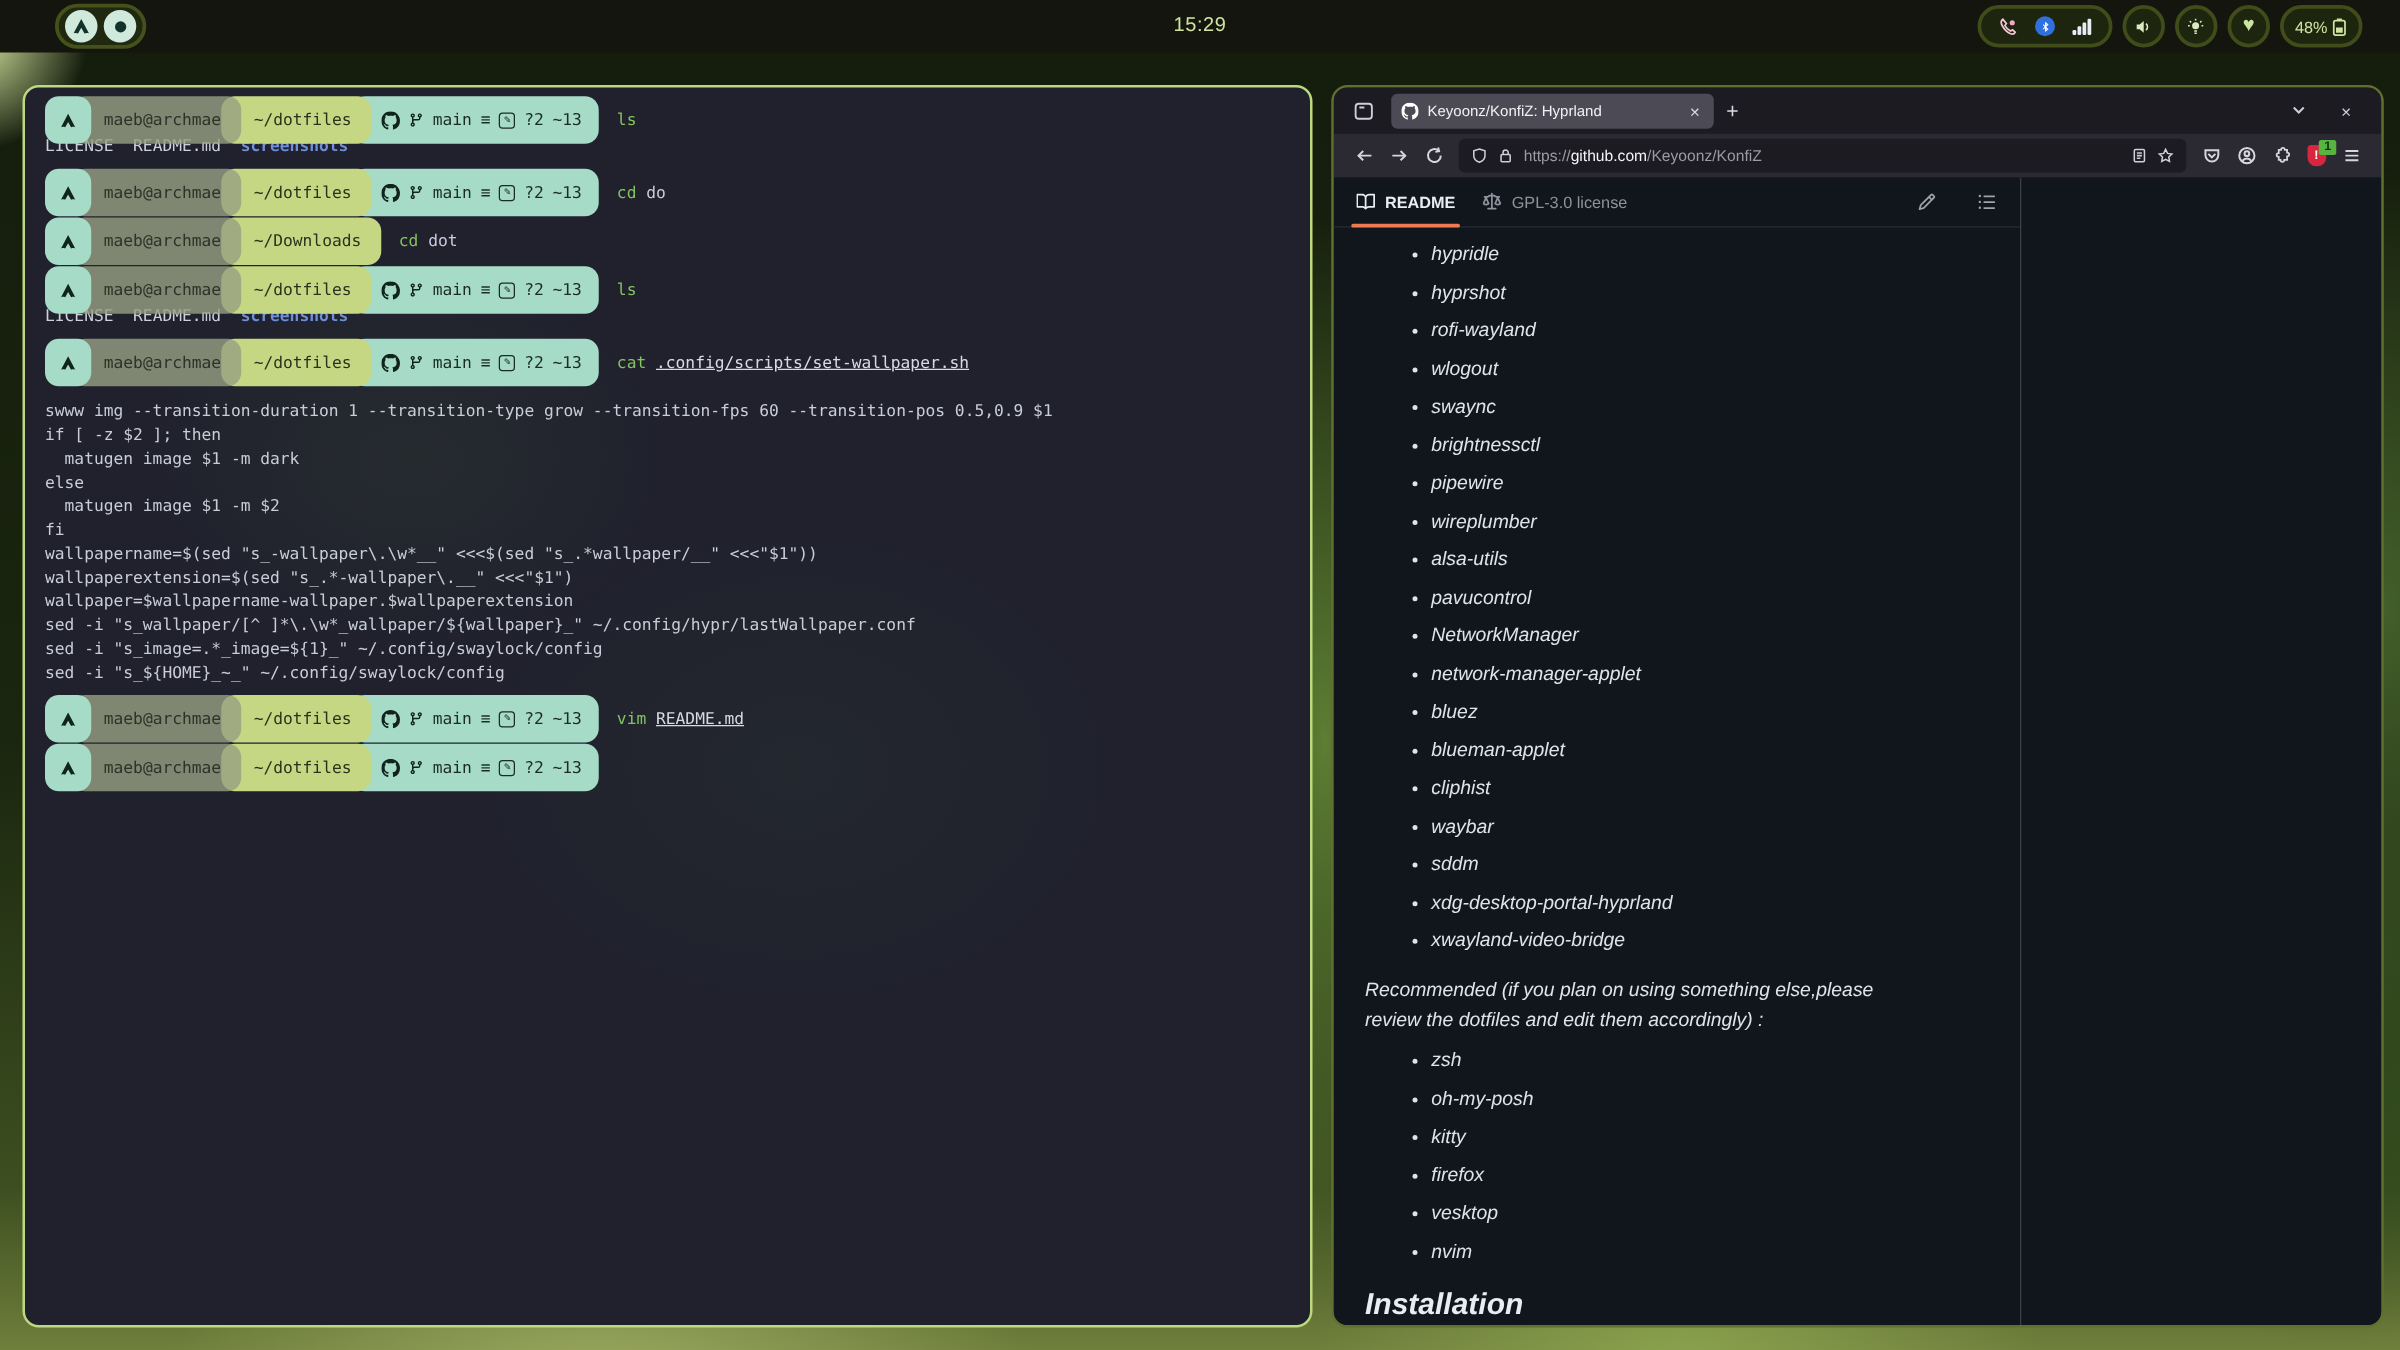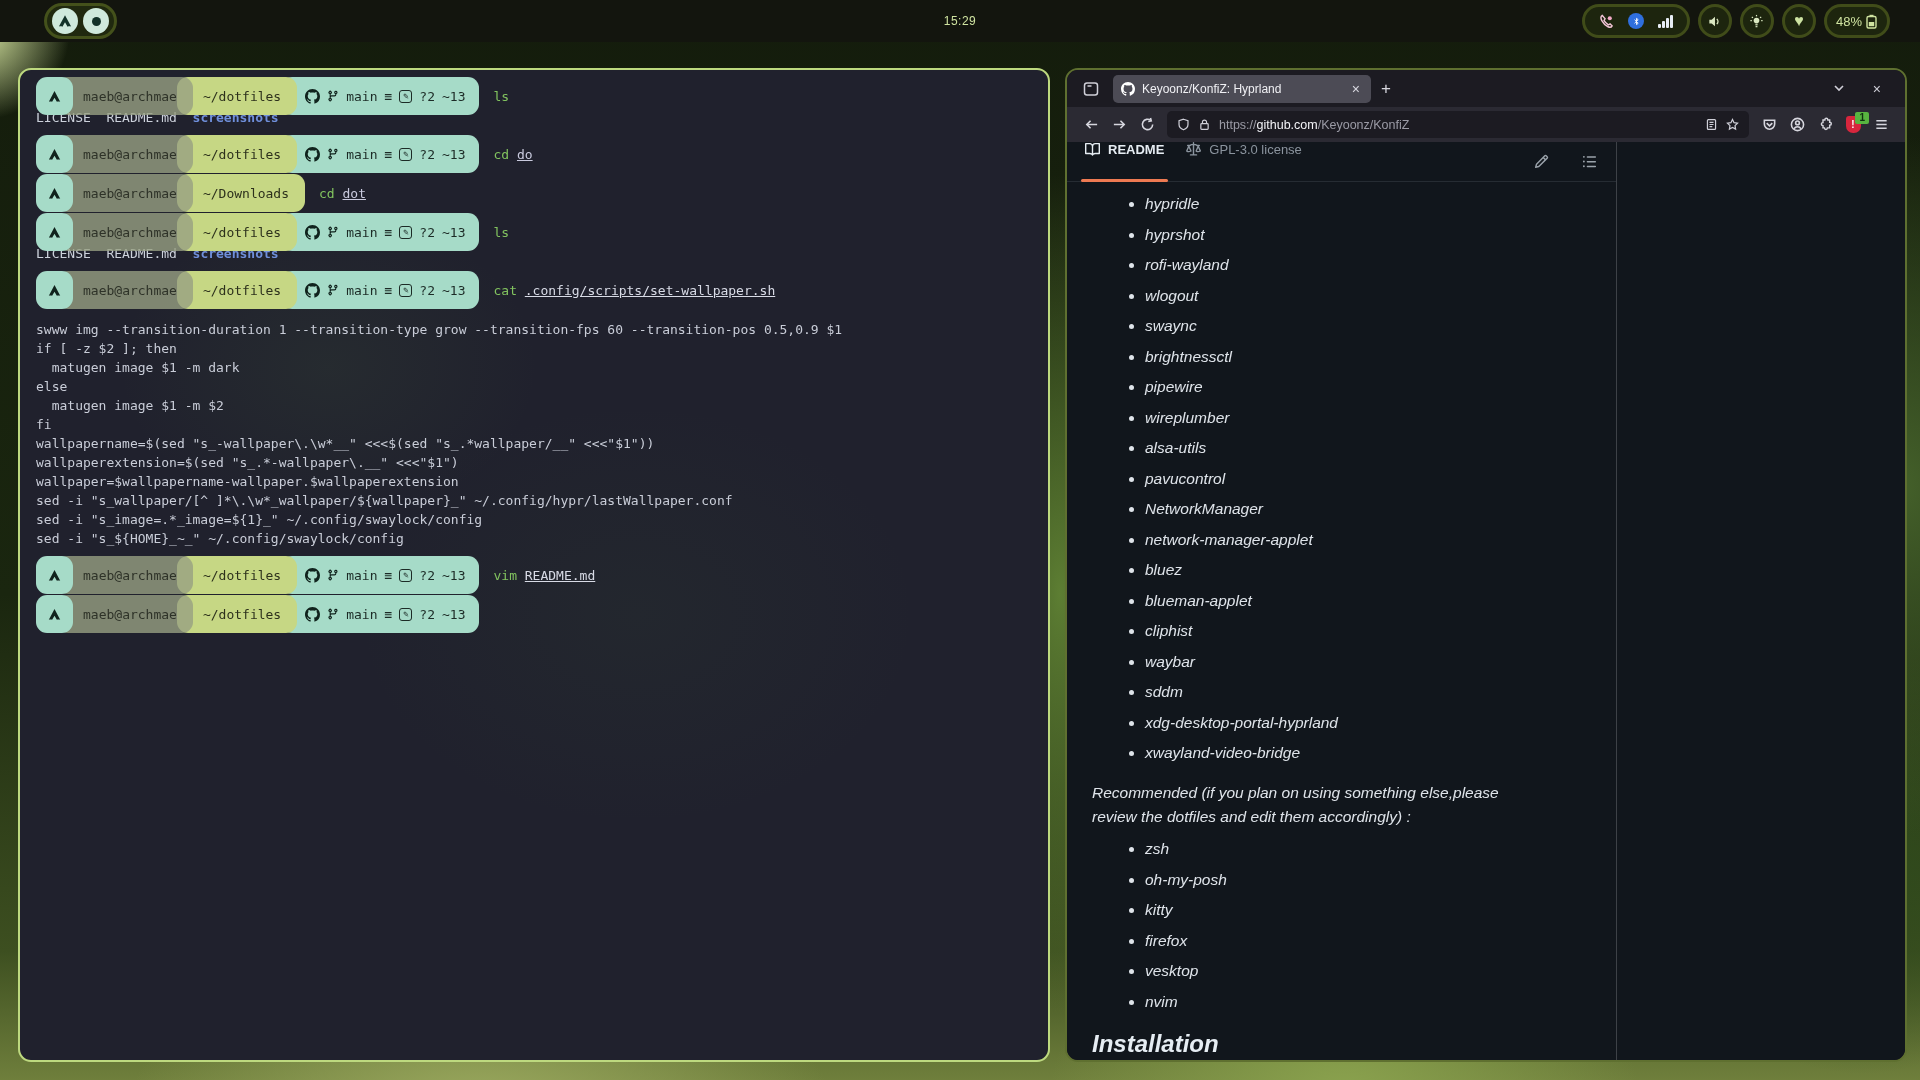--- a/index.html
+++ b/index.html
@@ -22,21 +22,21 @@
   
   .topbar { position:absolute; left:0; top:0; width:1920px; height:42px; background:#13150e;
     display:flex; align-items:center; }
   .ws-pill { position:absolute; left:44px; top:3px; height:36px; background:#20290f;
     border:3px solid #44511b; border-radius:19px; display:flex; align-items:center; gap:5px; padding:0 5px; }
   .ws-btn { width:26px; height:26px; border-radius:50%; background:#cfe9dc; border:none;
     display:flex; align-items:center; justify-content:center; color:#133229; cursor:pointer; }
   .ws-btn svg { width:14px; height:14px; fill:#133229; }
   .ws-dot { width:9px; height:9px; border-radius:50%; background:#133229; }
   .clock { position:absolute; left:0; right:0; top:0; height:42px; display:flex; align-items:center;
-    justify-content:center; color:#cfe3a0; font-size:12px; letter-spacing:.5px; }
+    justify-content:center; color:#cfe3a0; font-size:16px; letter-spacing:.5px; }
   .tray { position:absolute; right:30px; top:3px; height:36px; display:flex; align-items:center; gap:8px; }
   .tray-pill { height:34px; background:#1d250e; border:3px solid #404c19; border-radius:18px;
     display:flex; align-items:center; gap:14px; padding:0 14px; }
   .tray-circ { width:34px; height:34px; border-radius:50%; background:#1d250e; border:3px solid #404c19;
     display:flex; align-items:center; justify-content:center; color:#dbe8c2; }
   .tray-batt { width:auto; padding:0 9px; border-radius:17px; gap:3px; color:#cfe3a0; font-size:13px; }
   .tico { width:15px; height:15px; }
   .bt-badge { width:16px; height:16px; border-radius:50%; background:#2f6fde; display:flex; align-items:center; justify-content:center; }
   .bt-badge svg { width:9px; height:13px; stroke:#fff; stroke-width:1.6; fill:none; }
   .sig { display:flex; align-items:flex-end; gap:1.5px; height:13px; }
@@ -57,21 +57,21 @@
   .seg-arch { background:#a6dbc8; padding:0 12px; z-index:4; }
   .seg-arch svg { width:13px; height:13px; fill:#10231d; }
   .seg-user { background:rgba(151,160,130,0.80); color:#2e3228; margin-left:-16px; padding:0 16px 0 26px; z-index:3; }
   .seg-dir  { background:#c6d784; color:#2d311c; margin-left:-16px; padding:0 16px 0 26px; z-index:2; }
   .seg-git  { background:#a6dbc8; color:#1c2b26; margin-left:-16px; padding:0 14px 0 24px; z-index:1; gap:7px; }
   .seg-git svg.octo { width:15px; height:15px; fill:#10231d; }
   .seg-git svg.branch { width:12px; height:12px; fill:#10231d; }
   .editbox { display:inline-flex; align-items:center; justify-content:center; width:13px; height:13px;
     border:1.4px solid #1c2b26; border-radius:3px; font-size:9px; line-height:1; }
   .cmd { color:#82c35f; margin-left:14px; }
-  .arg { color:#c9cade;text-decoration:underline; }
+  .arg { color:#c9cade; }
   .arg.u { text-decoration:underline; color:#d8dbe6; }
   .sp { white-space:pre; }
   .outline { line-height:19px; white-space:pre; color:#ccd1db; }
   .outline .dirname { color:#6f8fdb; font-weight:bold; }
   .script { line-height:19px; margin-top:18px; }
   .script div { white-space:pre; }
 
   
   .ff { position:absolute; left:1065px; top:68px; width:842px; height:994px;
     border:2px solid #5f7030; border-radius:13px; background:#1c1b22; overflow:hidden;
@@ -102,21 +102,21 @@
   .ext-shield { width:15px; height:17px; background:#d7263d; border-radius:3px 3px 7px 7px; position:relative; }
   .ext-shield:after { content:"!"; position:absolute; inset:0; color:#fff; font-size:10px; font-weight:bold;
     display:flex; align-items:center; justify-content:center; }
   .ext-badge { position:absolute; top:0; right:-2px; background:#58b440; color:#10320e; font-size:10px; font-weight:bold;
     padding:0 4px; border-radius:2px; line-height:12px; }
 
   .ff-content { flex:1; background:#11161c; position:relative; overflow:hidden; }
   .gh-divider { position:absolute; left:549px; top:0; bottom:0; width:1px; background:#3d4147; }
   .gh-col { position:absolute; left:0; top:0; width:549px; bottom:0; overflow:hidden; }
   .readme-head { height:40px; display:flex; align-items:center; padding:0 14px 0 18px; border-bottom:1px solid #262c33; gap:22px; }
-  .rh-item { display:flex; gap:8px; font-size:13px; color:#8b949e; height:40px; position:relative; }
+  .rh-item { display:flex; align-items:center; gap:8px; font-size:13px; color:#8b949e; height:40px; position:relative; }
   .rh-item svg { width:15px; height:15px; fill:#8b949e; }
   .rh-item.active { color:#e6edf3; font-weight:bold; }
   .rh-item.active svg { fill:#e6edf3; }
   .rh-item.active:after { content:""; position:absolute; left:-4px; right:-4px; bottom:0; height:2.5px; background:#ee7a52; border-radius:2px; }
   .rh-spacer { flex:1; }
   .rh-icon { width:26px; height:26px; display:flex; align-items:center; justify-content:center; }
   .rh-icon svg { width:15px; height:15px; fill:#9ba3ab; }
   .gh-body { padding:12px 10px 0 0; color:#dfe4ea; font-size:15.5px;font-style:italic; }
   .gh-body ul { list-style:disc; margin:0 0 0 78px; }
   .gh-body ul li { margin-bottom:10.5px; line-height:20px; }

